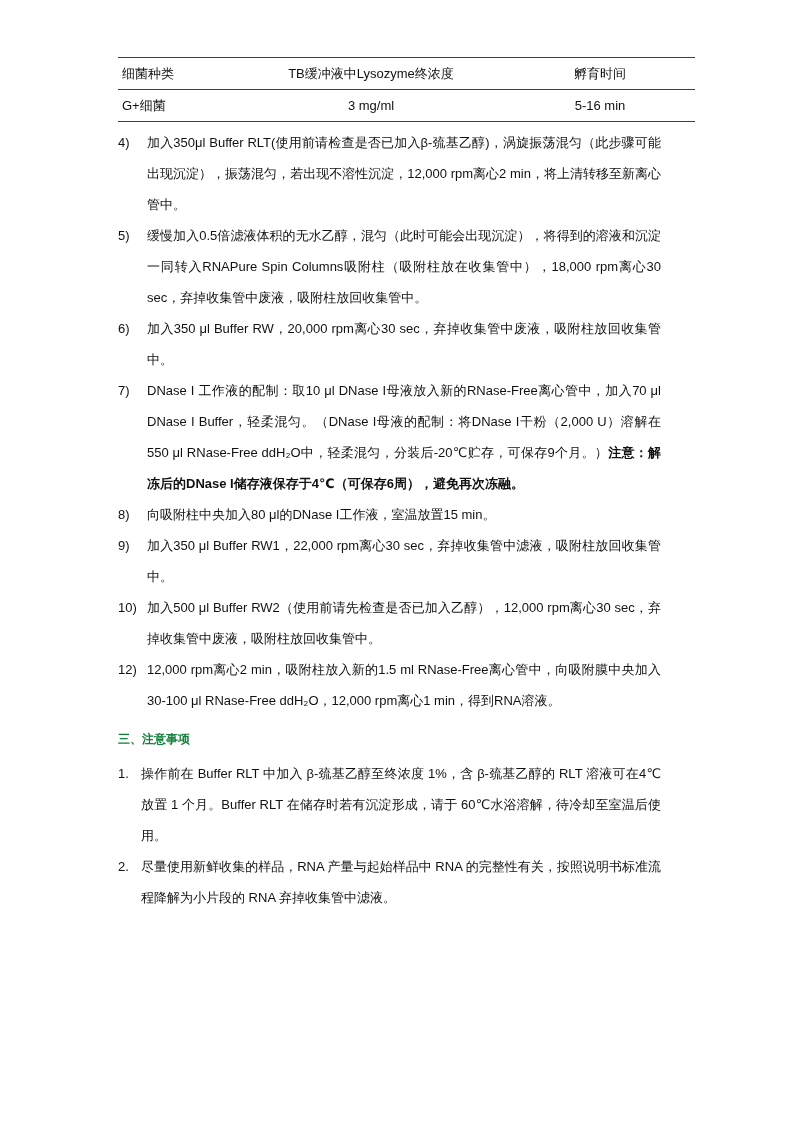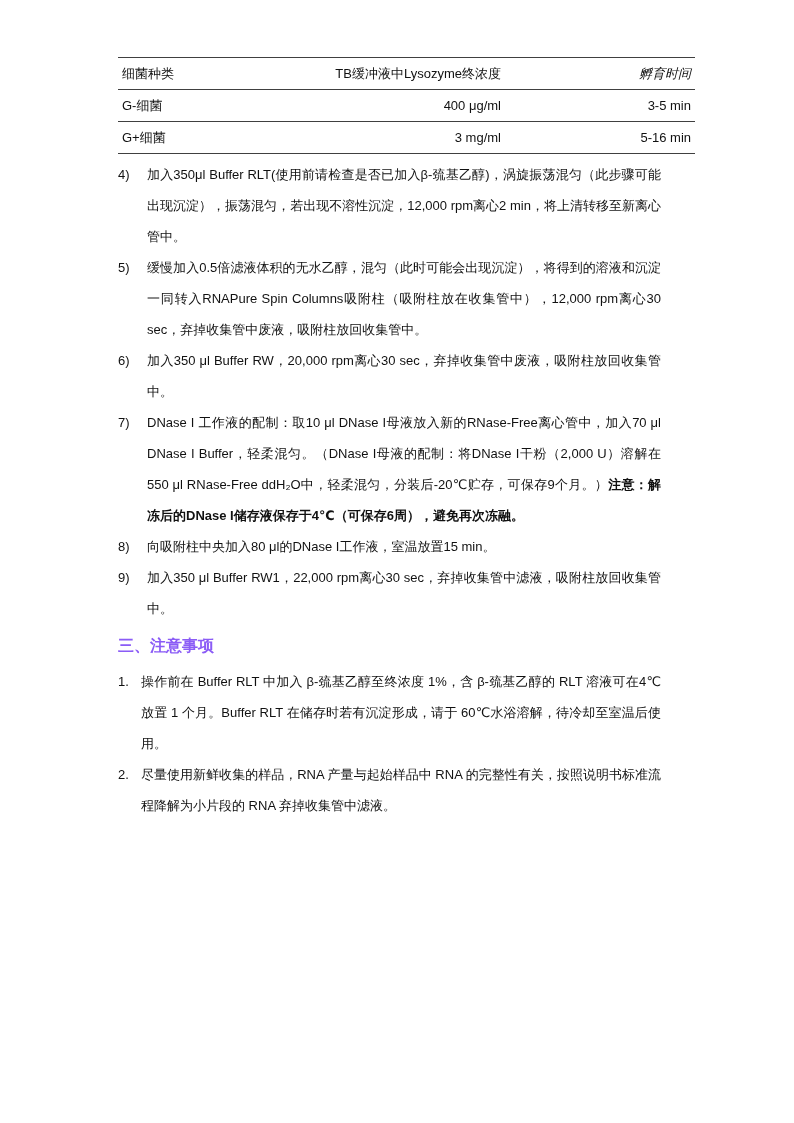--- a/index.html
+++ b/index.html
@@ -30,23 +30,23 @@
   table.tbl th, table.tbl td {
     border-top: 1px solid #404040;
     border-bottom: 1px solid #404040;
     height: 31px;
     padding: 0 4px;
     vertical-align: middle;
     font-weight: normal;
   }
   .col-type { width: 111px; }
   .col-conc { width: 260px; }
-  .col-time { width: 182px; font-style: italic; }
+  .col-time { width: 182px; }
   .cell-left   { text-align: left;  font-weight: bold; }
-  .cell-center { text-align: right; margin-top: 39px; }
+  .cell-center { text-align: center; margin-top: 39px; }
   th.cell-center { font-weight: bold; }
   
   .list {
     margin-top: 5px;
     font-size: 13px;
     line-height: 31px;
   }
   .li {
     position: relative;
     padding-left: 29px;
@@ -55,78 +55,80 @@
   .li .num {
     position: absolute;
     left: 0;
     top: 0;
   }
   .notes .li { padding-left: 23px; }
   .bold { font-weight: bold; }
   
   .sec {
     margin: 9px 0 4px 0;
-    font-size: 16px;
+    font-size: 12px;
     font-weight: bold;
     line-height: 28px;
-    color: #8b5cf6;
-    font-family: Liberation Mono, monospace;
+    color: #15803d;
   }
 </style>
 </head>
 <body style="color: rgb(17, 17, 17); background: rgb(255, 255, 255);">
 
 <div class="page">
 
   <table class="tbl">
     <thead>
       <tr>
         <th class="col-type cell-left" style="border-top-color: rgb(64, 64, 64); border-bottom-color: rgb(64, 64, 64);">细菌种类</th>
         <th class="col-conc cell-center" style="border-top-color: rgb(64, 64, 64); border-bottom-color: rgb(64, 64, 64);">TB缓冲液中Lysozyme终浓度</th>
         <th class="col-time cell-center" style="border-top-color: rgb(64, 64, 64); border-bottom-color: rgb(64, 64, 64);">孵育时间</th>
       </tr>
     </thead>
     <tbody>
       <tr>
-        <td class="cell-left" style="border-top-color: rgb(64, 64, 64); border-bottom-color: rgb(64, 64, 64);">G-细菌</td>
-        <td class="cell-center" style="border-top-color: rgb(64, 64, 64); border-bottom-color: rgb(64, 64, 64);">400 μg/ml</td>
-        <td class="cell-center" style="border-top-color: rgb(64, 64, 64); border-bottom-color: rgb(64, 64, 64);">3-5 min</td>
-      </tr>
-      <tr>
         <td class="cell-left" style="border-top-color: rgb(64, 64, 64); border-bottom-color: rgb(64, 64, 64); margin-top: 32px;">G+细菌</td>
         <td class="cell-center" style="border-top-color: rgb(64, 64, 64); border-bottom-color: rgb(64, 64, 64);">3 mg/ml</td>
         <td class="cell-center" style="border-top-color: rgb(64, 64, 64); border-bottom-color: rgb(64, 64, 64);">5-16 min</td>
       </tr>
     </tbody>
   </table>
 
   <div class="list">
     <div class="li">
       <span class="num">4)</span>
       <div class="txt">加入350μl Buffer RLT(使用前请检查是否已加入β-巯基乙醇)，涡旋振荡混匀（此步骤可能出现沉淀），振荡混匀，若出现不溶性沉淀，12,000 rpm离心2 min，将上清转移至新离心管中。</div>
     </div>
     <div class="li">
       <span class="num">5)</span>
-      <div class="txt">缓慢加入0.5倍滤液体积的无水乙醇，混匀（此时可能会出现沉淀），将得到的溶液和沉淀一同转入RNAPure Spin Columns吸附柱（吸附柱放在收集管中），12,000 rpm离心30 sec，弃掉收集管中废液，吸附柱放回收集管中。</div>
+      <div class="txt">缓慢加入0.5倍滤液体积的无水乙醇，混匀（此时可能会出现沉淀），将得到的溶液和沉淀一同转入RNAPure Spin Columns吸附柱（吸附柱放在收集管中），18,000 rpm离心30 sec，弃掉收集管中废液，吸附柱放回收集管中。</div>
     </div>
     <div class="li">
       <span class="num">6)</span>
       <div class="txt">加入350 μl Buffer RW，20,000 rpm离心30 sec，弃掉收集管中废液，吸附柱放回收集管中。</div>
     </div>
     <div class="li">
       <span class="num">7)</span>
       <div class="txt"><span>DNase I 工作液的配制：取10 μl DNase I母液放入新的RNase-Free离心管中，加入70 μl DNase I Buffer，轻柔混匀。（DNase I母液的配制：将DNase I干粉（2,000 U）溶解在550 μl RNase-Free ddH₂O中，轻柔混匀，分装后-20℃贮存，可保存9个月。）</span><span class="bold">注意：解冻后的DNase I储存液保存于4℃（可保存6周），避免再次冻融。</span></div>
     </div>
     <div class="li">
       <span class="num">8)</span>
       <div class="txt">向吸附柱中央加入80 μl的DNase I工作液，室温放置15 min。</div>
     </div>
     <div class="li">
       <span class="num">9)</span>
       <div class="txt">加入350 μl Buffer RW1，22,000 rpm离心30 sec，弃掉收集管中滤液，吸附柱放回收集管中。</div>
+    </div>
+    <div class="li">
+      <span class="num">10)</span>
+      <div class="txt">加入500 μl Buffer RW2（使用前请先检查是否已加入乙醇），12,000 rpm离心30 sec，弃掉收集管中废液，吸附柱放回收集管中。</div>
+    </div>
+    <div class="li">
+      <span class="num">12)</span>
+      <div class="txt">12,000 rpm离心2 min，吸附柱放入新的1.5 ml RNase-Free离心管中，向吸附膜中央加入30-100 μl RNase-Free ddH₂O，12,000 rpm离心1 min，得到RNA溶液。</div>
     </div>
   </div>
 
   <div class="sec">三、注意事项</div>
 
   <div class="list notes">
     <div class="li">
       <span class="num">1.</span>
       <div class="txt">操作前在 Buffer RLT 中加入 β-巯基乙醇至终浓度 1%，含 β-巯基乙醇的 RLT 溶液可在4℃放置 1 个月。Buffer RLT 在储存时若有沉淀形成，请于 60℃水浴溶解，待冷却至室温后使用。</div>
     </div>

